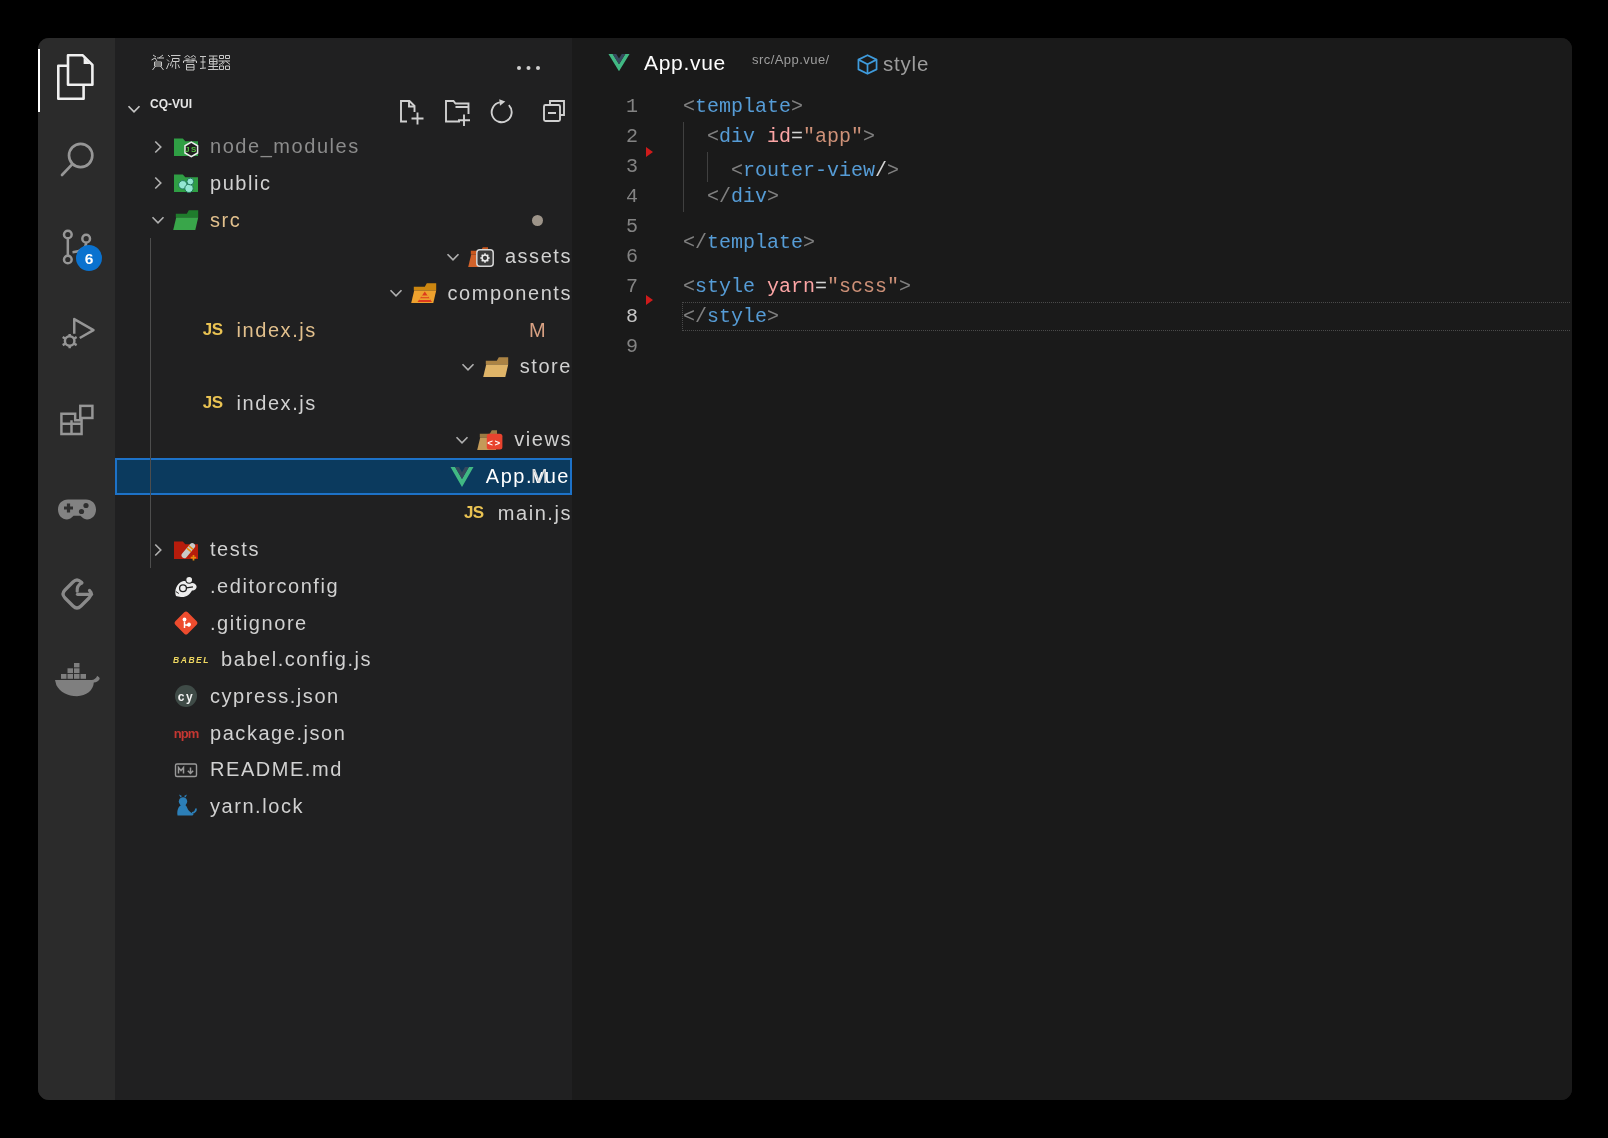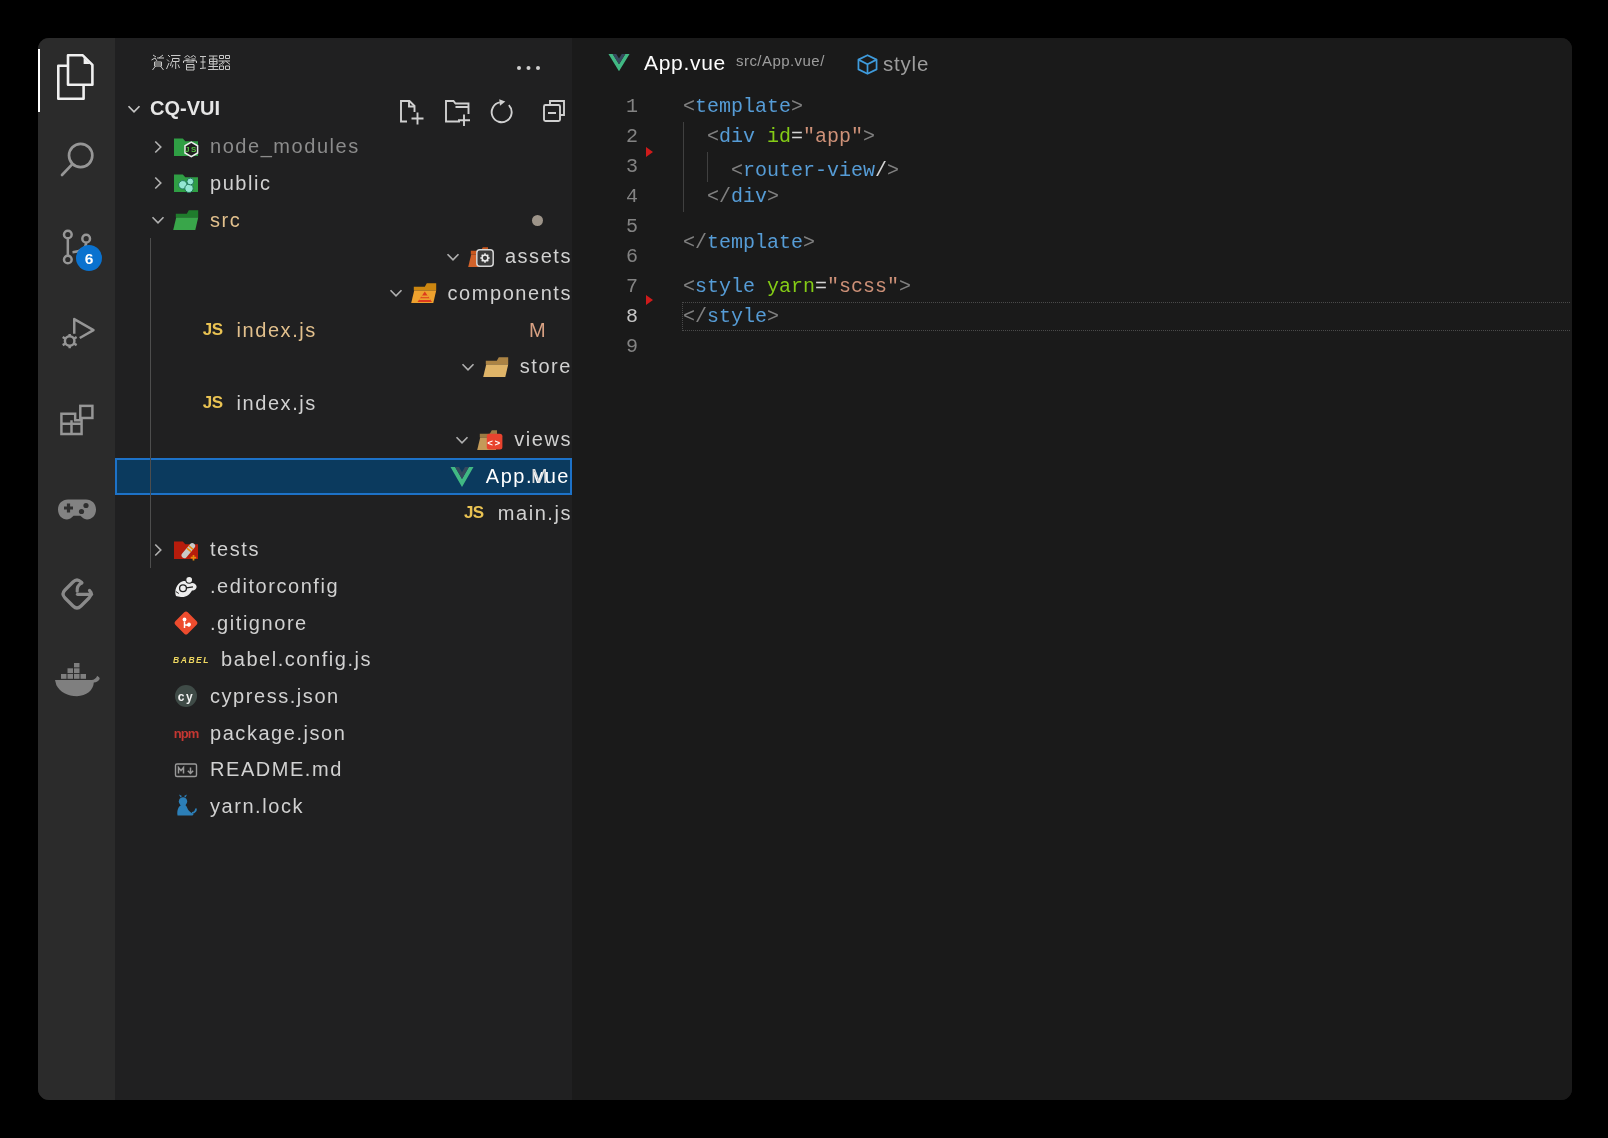--- a/index.html
+++ b/index.html
@@ -8,46 +8,46 @@
   #win{position:absolute;left:38px;top:38px;width:1534px;height:1062px;border-radius:11px;overflow:hidden;background:#1a1a1a;}
   #abar{position:absolute;left:0;top:0;width:77px;height:1062px;background:#2b2b2b;}
   #sbar{position:absolute;left:77px;top:0;width:457px;height:1062px;background:#202021;overflow:hidden;}
   #ed{position:absolute;left:534px;top:0;width:1000px;height:1062px;background:#1a1a1a;}
   .abicon{position:absolute;left:0;width:77px;display:flex;justify-content:center;}
   #activeind{position:absolute;left:0;top:11px;width:2px;height:63px;background:#fff;}
   .sbhead{position:absolute;left:35px;top:15px;}
   .dots{position:absolute;left:401px;top:20px;}
   .secrow{position:absolute;left:0;top:54px;width:457px;height:36px;}
   .secrow .chev{position:absolute;left:8px;top:6px;}
-  .secname{position:absolute;left:35px;top:5px;font-size:20px;font-weight:700;color:#e6e6e6;}
+  .secname{position:absolute;left:35px;top:5px;font-size:12px;font-weight:700;color:#e6e6e6;}
   .tbico{position:absolute;top:6px;}
   #tree{position:absolute;left:0;top:90.5px;width:457px;}
   .row{position:relative;height:36.65px;display:flex;align-items:center;font-size:20px;letter-spacing:1.55px;color:#d1d1d1;white-space:nowrap;}
   .row .chevbox{width:26px;flex:0 0 26px;display:flex;align-items:center;}
   .row .icobox{width:48px;flex:0 0 26px;margin-right:11px;display:flex;align-items:center;justify-content:center;}
   .l1{padding-left:32px;}
   .l2{padding-left:45.3px;justify-content:flex-end;}
   .l3{padding-left:58.6px;}
   .dim{color:#8c8c8c;}
   .mod{color:#E2C08D;}
   .dotbadge{position:absolute;left:417px;top:50%;margin-top:-5.5px;width:11px;height:11px;border-radius:50%;background:#9d9489;}
   .mbadge{position:absolute;left:413px;width:20px;text-align:center;font-size:20px;color:#d8a183;}
   .selrow{background:#0b3a5e;border:2px solid #1d72c8;color:#ffffff;}
   .selrow .mbadge{color:#dcdcdc;}
   #iguide{position:absolute;left:35px;top:200px;width:1px;height:330px;background:#4d4d4d;z-index:5;}
   #bcrow{position:absolute;left:0;top:0;width:1000px;height:50px;}
   .bcmain{position:absolute;left:72px;top:13px;font-size:21px;color:#fdfdfd;letter-spacing:0.7px;}
-  .bcpath{position:absolute;left:164px;top:14px;font-size:15px;color:#9d9d9d;letter-spacing:0.45px;}
+  .bcpath{position:absolute;left:180px;top:14px;font-size:13px;color:#9d9d9d;letter-spacing:0.45px;}
   .bcsym{position:absolute;left:311px;top:14px;font-size:20.5px;color:#9d9d9d;letter-spacing:0.8px;}
   #code{position:absolute;left:0;top:54px;width:1000px;font-family:"Liberation Mono",monospace;font-size:20px;line-height:30px;}
   .ln{position:absolute;left:0;width:66px;text-align:right;color:#838383;}
   .cl{position:absolute;left:111px;white-space:pre;color:#d4d4d4;}
   .p{color:#808080;}
   .t{color:#569cd6;}
-  .a{color:#84cc16;}
+  .a{color:#fca5a5;}
   .s{color:#ce9178;}
   .w{color:#d4d4d4;}
   .redmark{position:absolute;width:0;height:0;border-left:7px solid #cf1b1b;border-top:5.5px solid transparent;border-bottom:5.5px solid transparent;}
   .ig{position:absolute;width:1px;background:#404040;}
   #curline{position:absolute;left:110px;top:264px;width:888px;height:29px;border-top:1px dotted #4a4a4a;border-bottom:1px dotted #4a4a4a;border-left:1px dotted #4a4a4a;}
 </style>
 </head>
 <body>
 <div id="win">
   <div id="abar">

